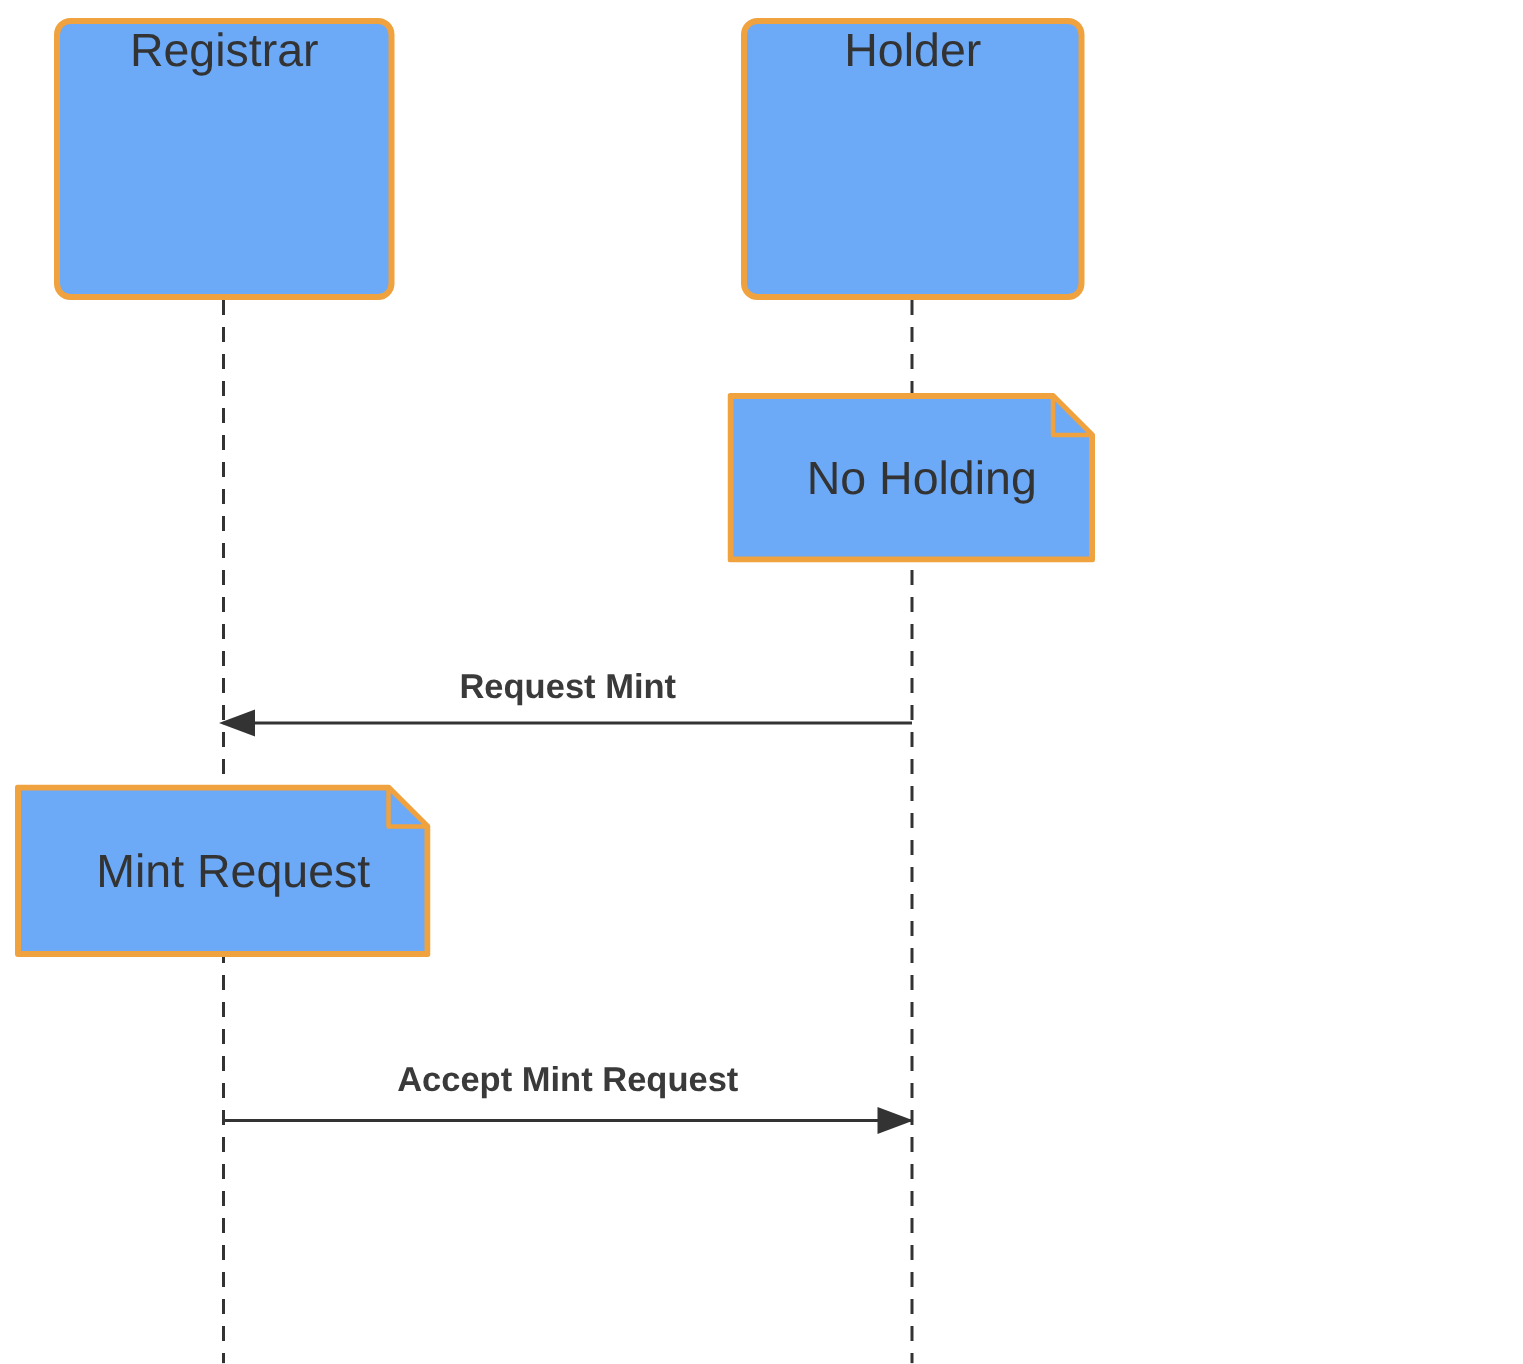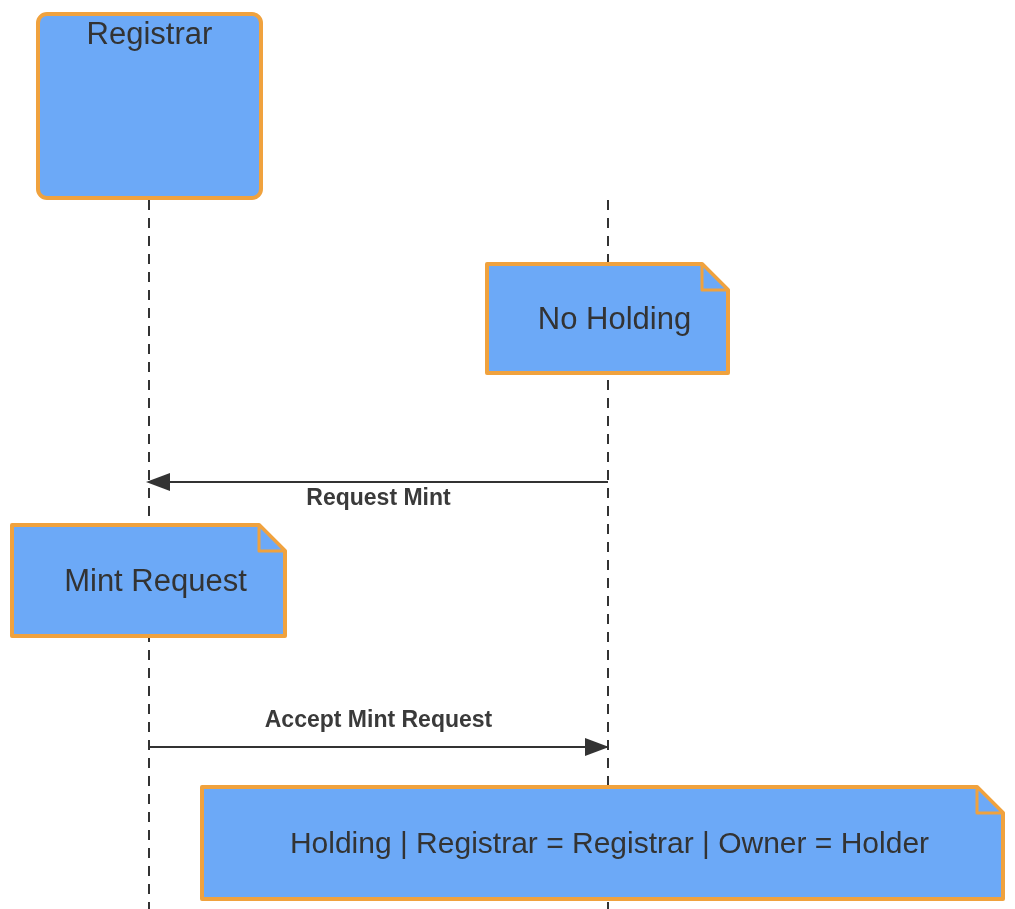--- a/index.html
+++ b/index.html
@@ -40,21 +40,21 @@
   }
   .note.no-holding{left:485px;top:262px;width:245px;height:113px;}
   .note.mint-request{left:10px;top:523px;width:277px;height:115px;text-decoration:underline;}
   .note.holding-state{left:200px;top:785px;width:805px;height:116px;}
   .note.holding-state .note-text{font-size:30px;}
   .msg-label{
     position:absolute;left:149px;width:459px;
     text-align:center;
     font-size:23px;font-weight:bold;color:#3a3a3a;
   }
-  .msg-label.m1{top:444px;margin-top:40px;}
+  .msg-label.m1{top:444px;}
   .msg-label.m2{top:706px;}
   .msg-line{
     position:absolute;left:149px;width:459px;height:2px;
     background:#333333;
   }
   .msg-line.m1{top:481px;}
   .msg-line.m2{top:746px;}
   .arrow-head{position:absolute;width:0;height:0;}
   .arrow-head.left{
     left:146px;top:473px;
@@ -70,20 +70,23 @@
   }
 </style>
 </head>
 <body>
 
 <div class="canvas">
 
   <div class="actor registrar">
     <span>Registrar</span>
   </div>
+  <div class="actor holder">
+    <span>Holder</span>
+  </div>
 
   <div class="lifeline registrar"></div>
   <div class="lifeline holder"></div>
 
   <div class="msg-label m1">Request Mint</div>
   <div class="msg-line m1"></div>
   <div class="arrow-head left"></div>
 
   <div class="msg-label m2">Accept Mint Request</div>
   <div class="msg-line m2"></div>
@@ -98,21 +101,14 @@
   </div>
 
   <div class="note mint-request">
     <svg width="277" height="115" viewBox="0 0 277 115">
       <polygon points="2,2 249,2 275,28 275,113 2,113" stroke-width="4" stroke-linejoin="round" fill="#6CA9F7" stroke="#F0A23E"></polygon>
       <polygon points="249,2 249,28 275,28" stroke-width="3" stroke-linejoin="round" fill="#6CA9F7" stroke="#F0A23E"></polygon>
     </svg>
     <div class="note-text">Mint Request</div>
   </div>
 
-  <div class="note holding-state">
-    <svg width="805" height="116" viewBox="0 0 805 116">
-      <polygon points="2,2 777,2 803,28 803,114 2,114" stroke-width="4" stroke-linejoin="round" fill="#6CA9F7" stroke="#F0A23E"></polygon>
-      <polygon points="777,2 777,28 803,28" stroke-width="3" stroke-linejoin="round" fill="#6CA9F7" stroke="#F0A23E"></polygon>
-    </svg>
-    <div class="note-text">Holding | Registrar = Registrar | Owner = Holder</div>
-  </div>
 
 </div>
 
 </body></html>

